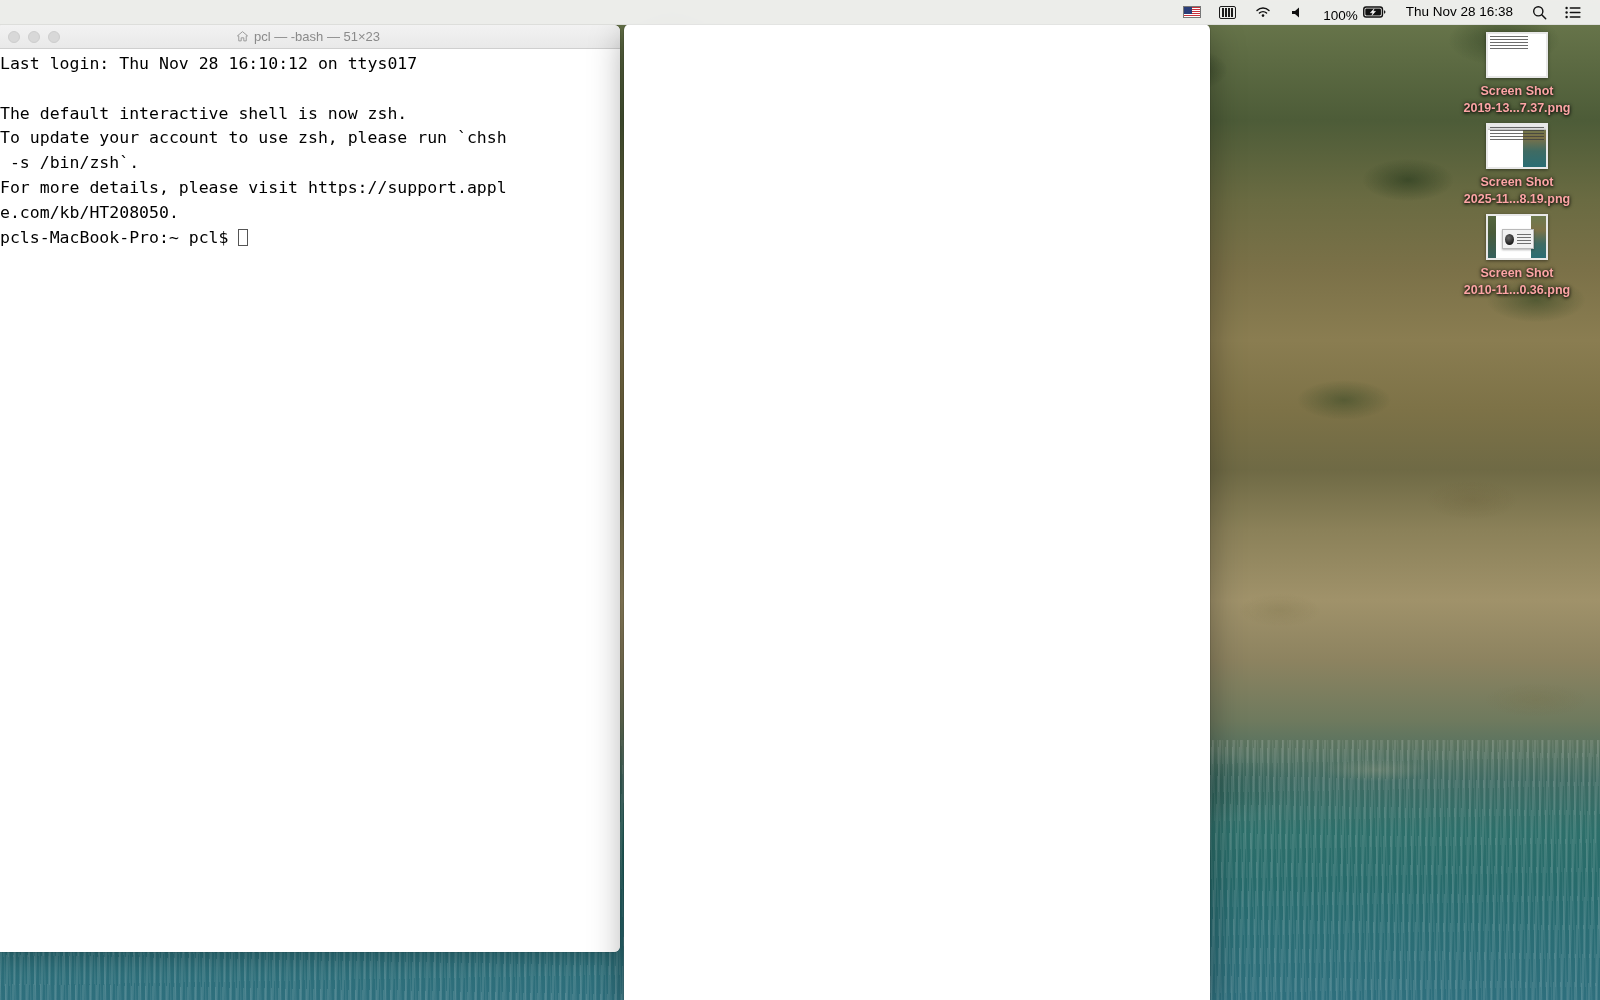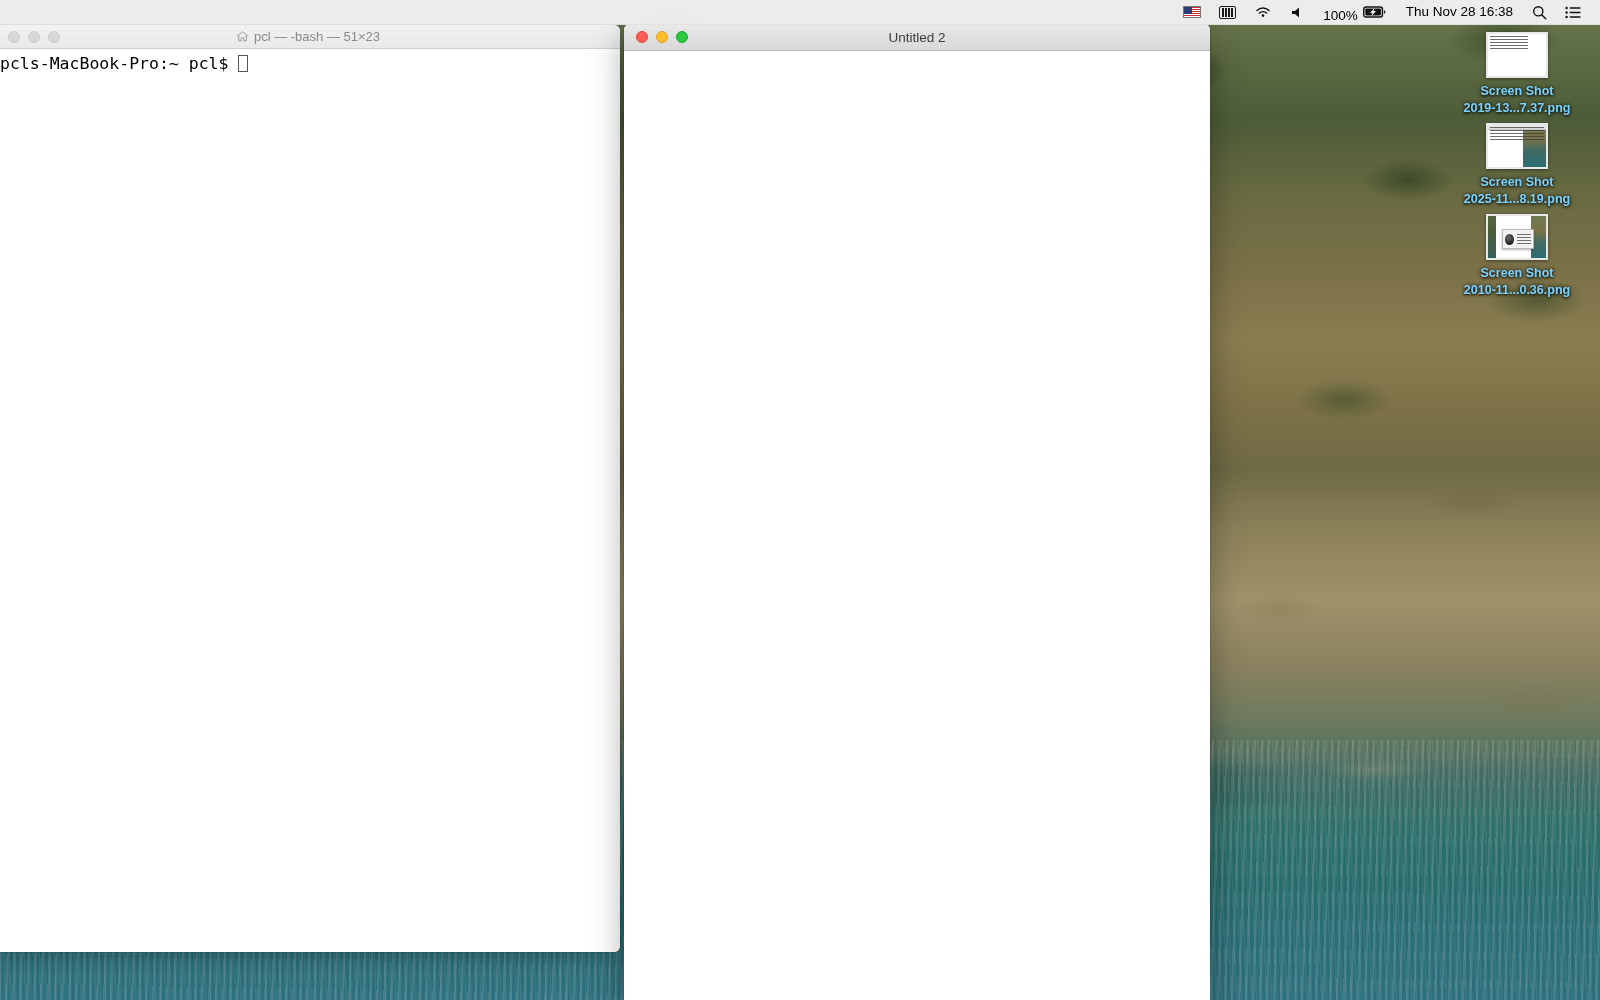--- a/index.html
+++ b/index.html
@@ -392,21 +392,21 @@
     right: 8%; height: 56%;
     background:
       repeating-linear-gradient(to bottom,
         rgba(80,80,80,0.8) 0px, rgba(80,80,80,0.8) 1px,
         transparent 1px, transparent 3px);
   }
   .icon-label {
     margin-top: 5px;
     font-size: 12.5px;
     font-weight: 700;
-    color: #7dd3fc;
+    color: #fca5a5;
     text-align: center;
     line-height: 17px;
     text-shadow: 0 1px 3px rgba(0,0,0,0.9), 0 0 4px rgba(0,0,0,0.7);
     max-width: 148px;
   }
 </style>
 </head>
 <body>
 
 <div id="screen">
@@ -451,32 +451,31 @@
       </div>
       <div id="terminal-title">
         <span class="home-icon">
           <svg viewBox="0 0 16 16" width="13" height="13" aria-hidden="true">
             <path d="M8 2 L14.2 7.2 L12.6 7.2 L12.6 13.4 L9.6 13.4 L9.6 9.6 L6.4 9.6 L6.4 13.4 L3.4 13.4 L3.4 7.2 L1.8 7.2 Z" fill="none" stroke="#9a9a9a" stroke-width="1.2" stroke-linejoin="round"></path>
           </svg>
         </span>
         <span>pcl — -bash — 51×23</span>
       </div>
     </div>
-    <div id="terminal-body"><span id="term-prompt">pcls-MacBook-Pro:~ pcl$ </span><span class="cursor-block"></span></div>
+    <div id="terminal-body"><span id="term-lines">Last login: Thu Nov 28 16:10:12 on ttys017
+
+The default interactive shell is now zsh.
+To update your account to use zsh, please run `chsh
+ -s /bin/zsh`.
+For more details, please visit https://support.appl
+e.com/kb/HT208050.
+</span><span id="term-prompt">pcls-MacBook-Pro:~ pcl$ </span><span class="cursor-block"></span></div>
   </div>
 
   <div class="window" id="textedit-window">
-    <div id="textedit-titlebar">
-      <div class="tl-lights">
-        <span class="tl red"></span>
-        <span class="tl yellow"></span>
-        <span class="tl green"></span>
-      </div>
-      <div id="textedit-title">Untitled 2</div>
-    </div>
     <div id="textedit-body"></div>
   </div>
 
   <div id="menubar">
 
     <div class="menu-right">
       <span class="status-item">
         <span class="flag"></span>
       </span>
       <span class="status-item">

